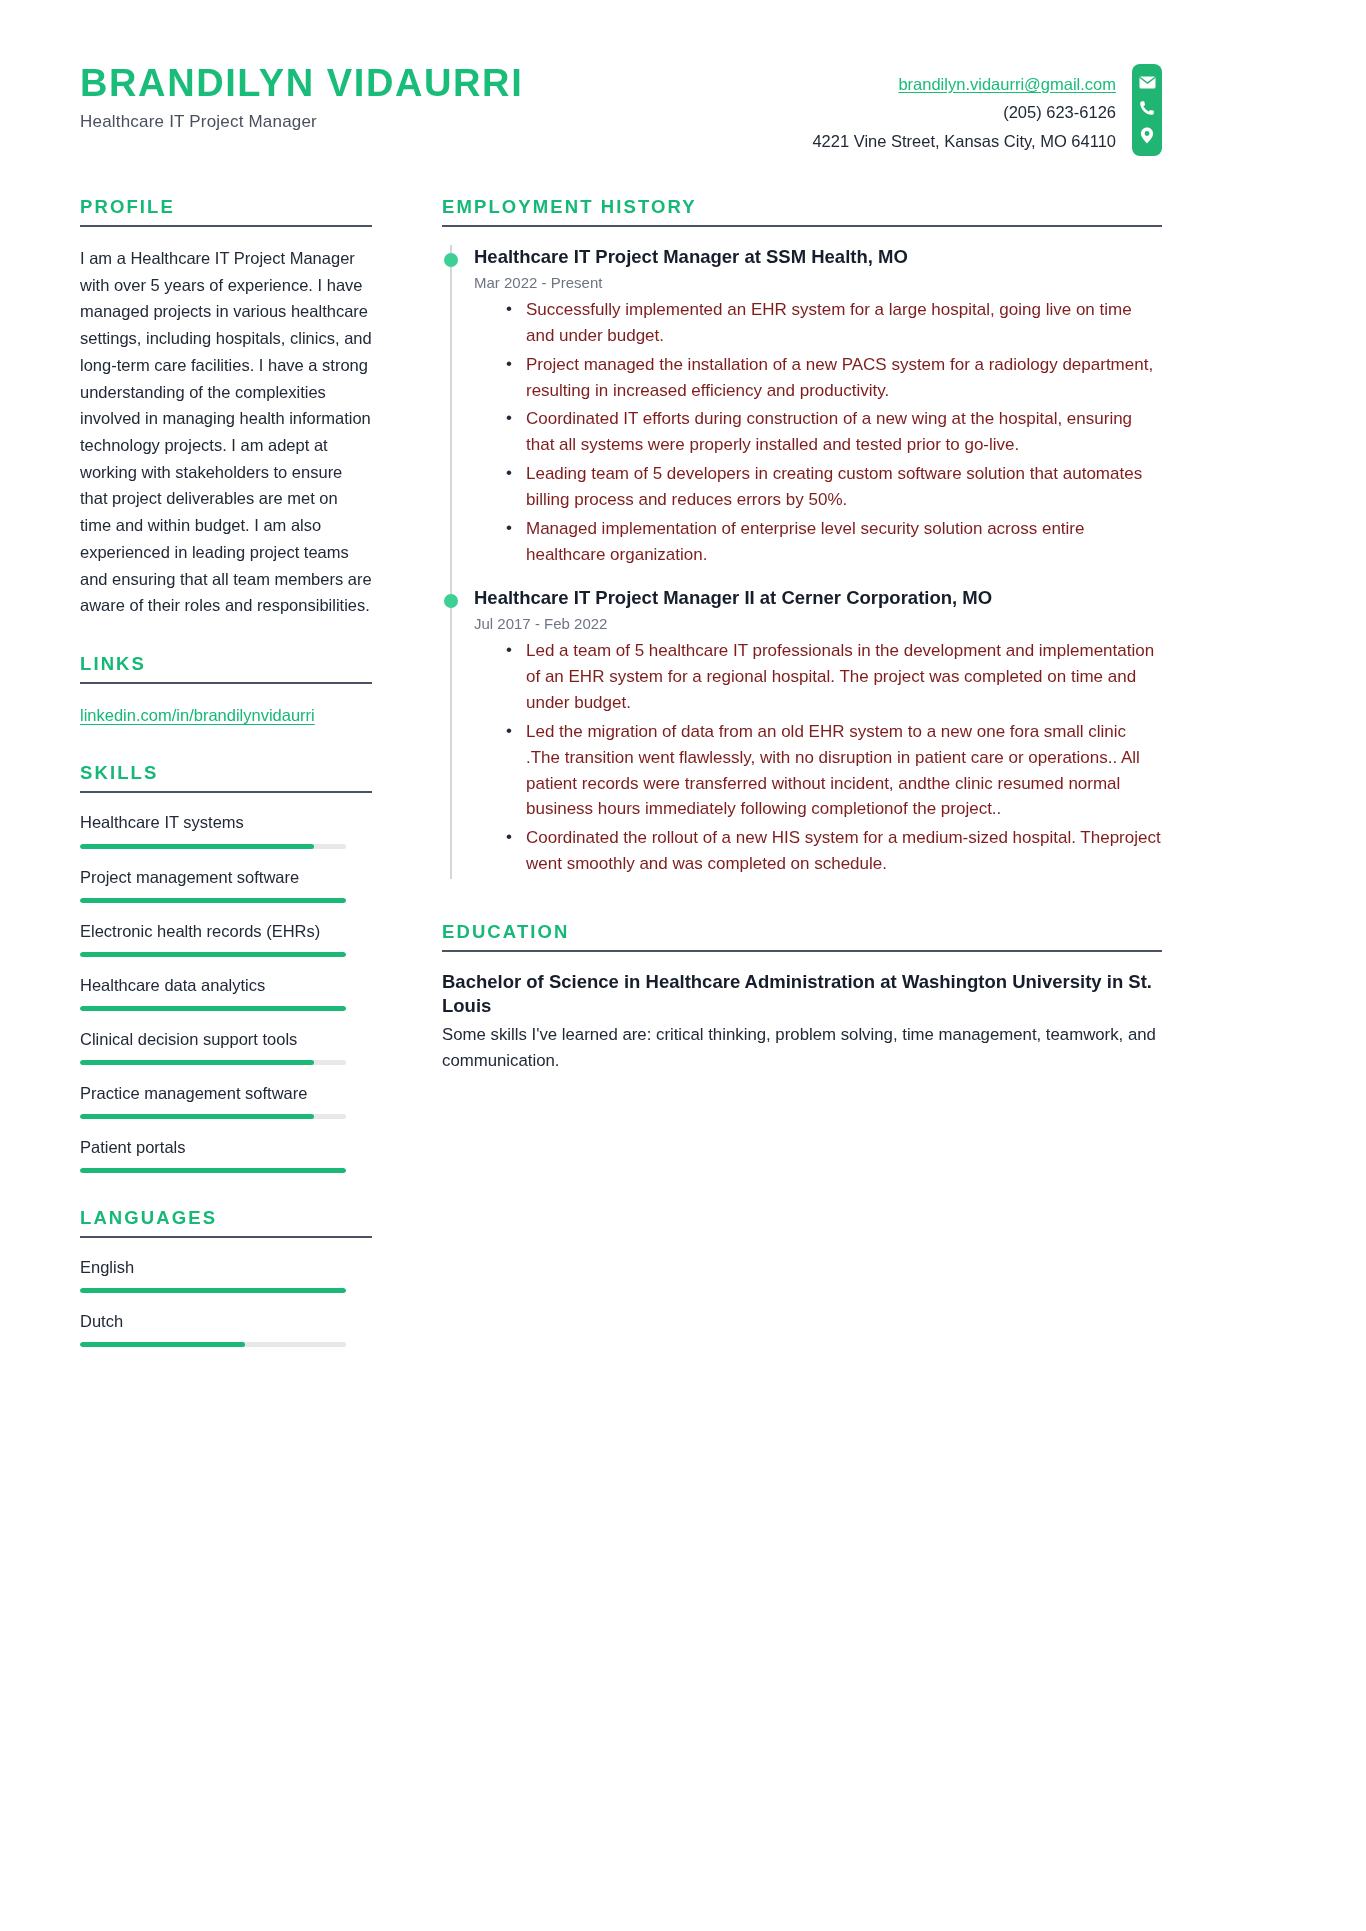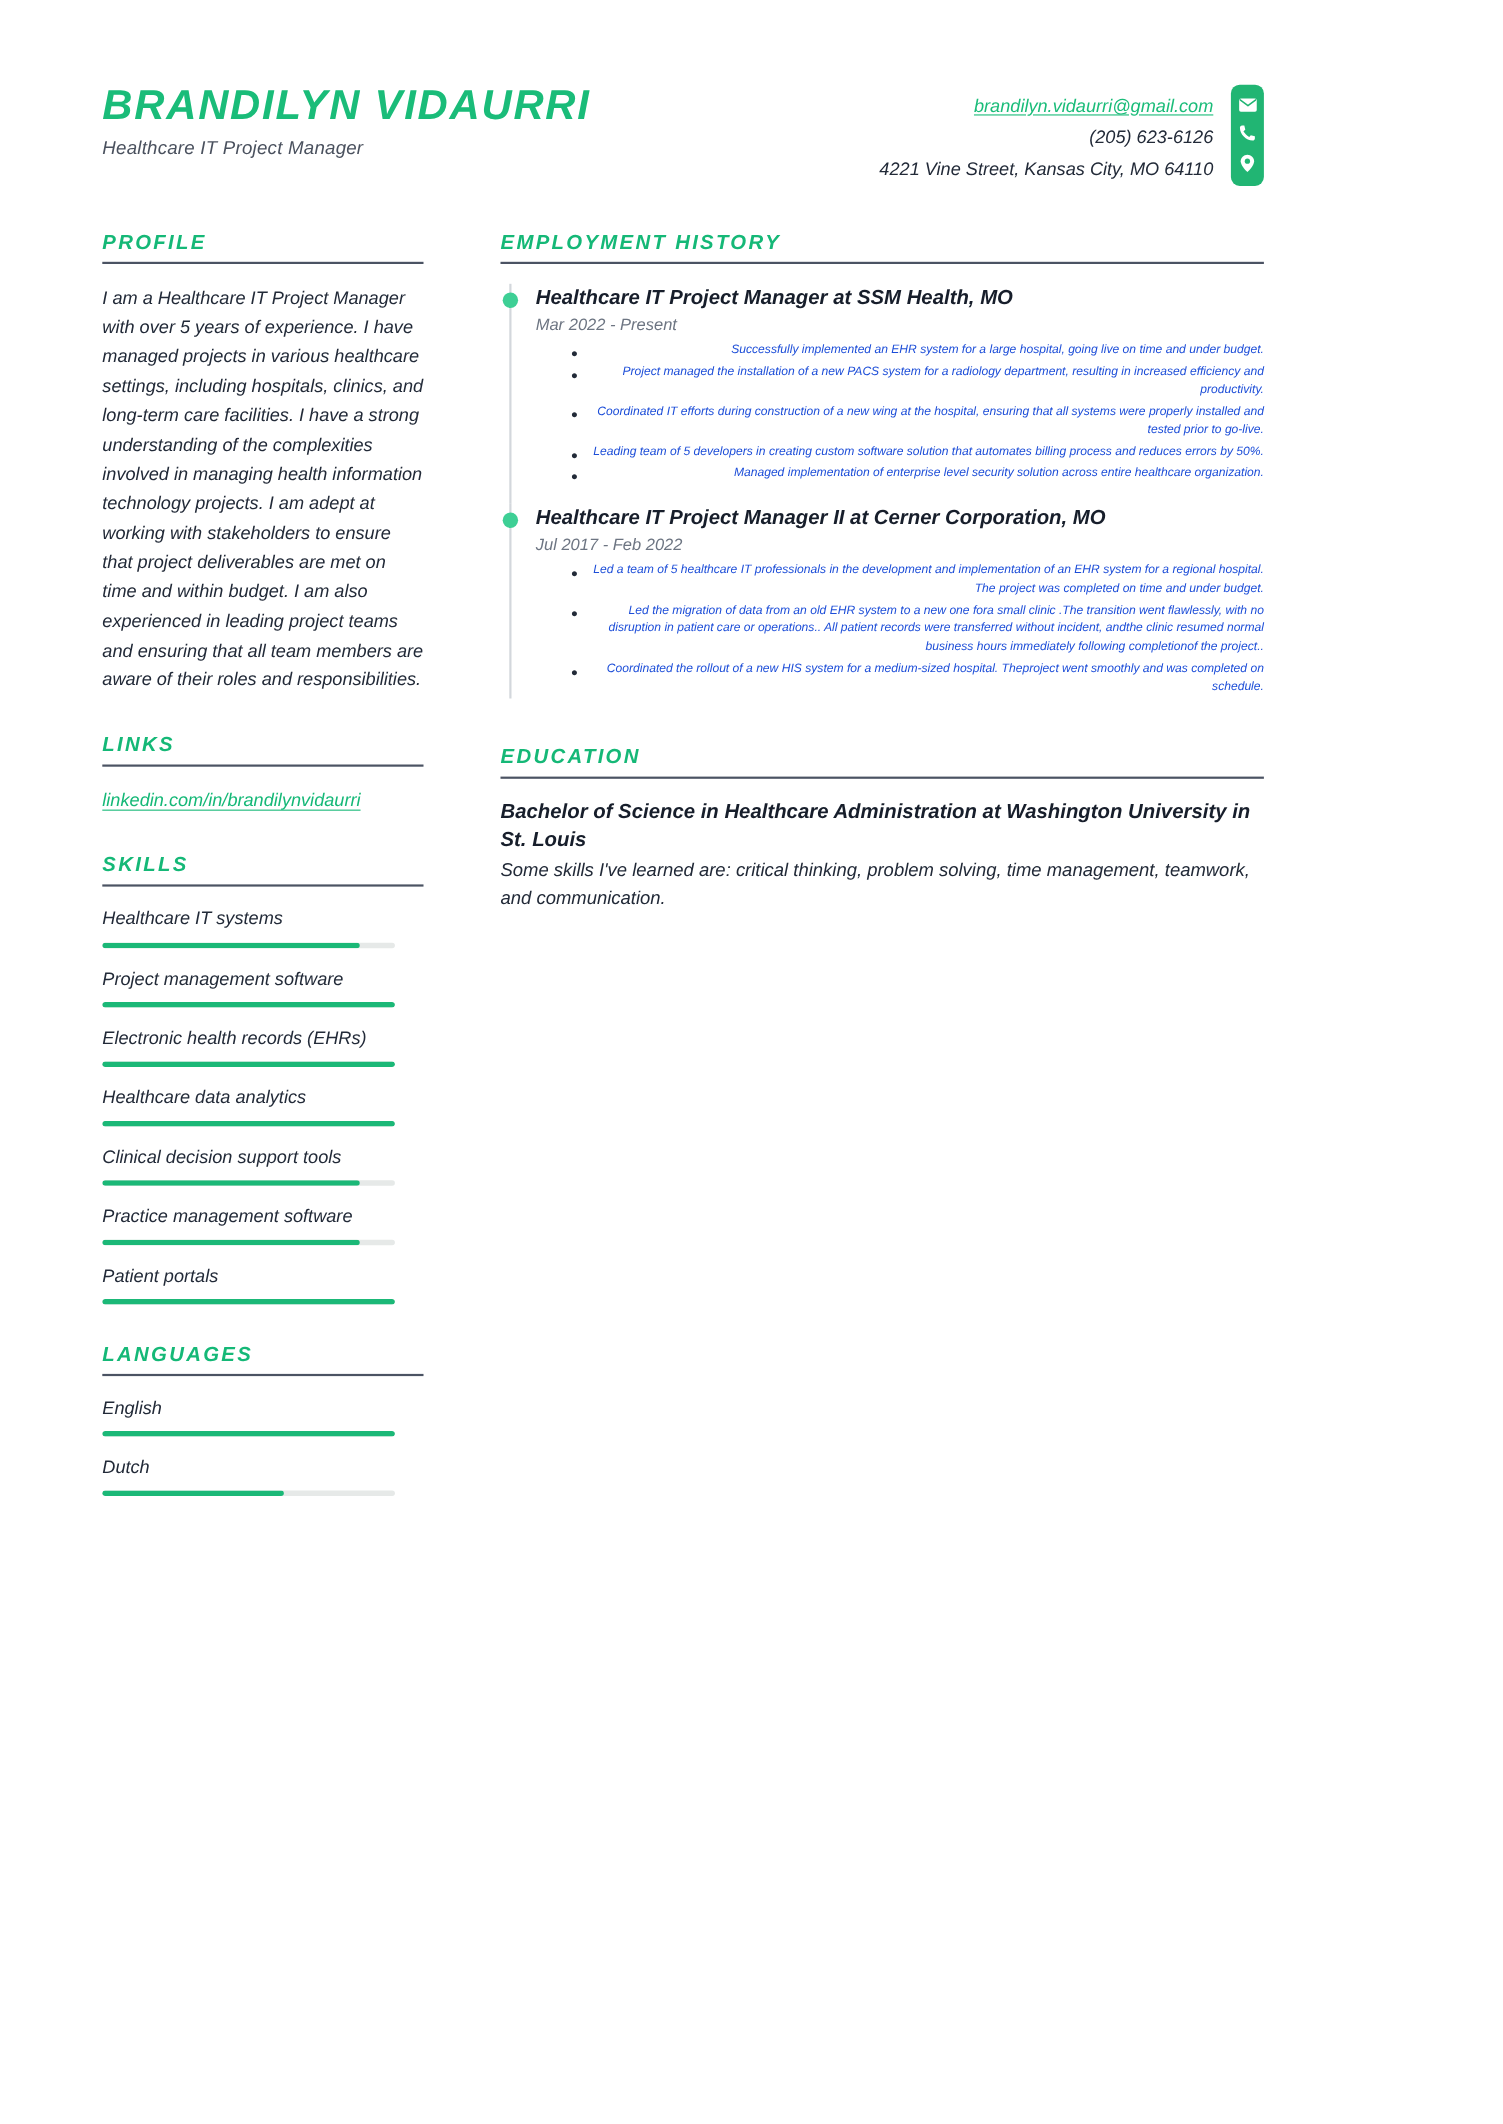--- a/index.html
+++ b/index.html
@@ -10,23 +10,22 @@
   body {
     font-family: "Liberation Sans", sans-serif;
     color: #1f2633;
     -webkit-font-smoothing: antialiased;
   }
   .page {
     position: relative;
     width: 1212px;
     min-height: 1931px;
     background: #ffffff;
-    padding: 13px;
+    padding: 0;
     overflow: hidden;
-    font-style: italic;
   }
 
   
   .header {
     display: flex;
     align-items: flex-start;
     justify-content: space-between;
     padding: 62px 0 0 0;
   }
   .header-left { padding-left: 80px; }
@@ -182,26 +181,25 @@
     margin-top: 5px;
     margin-bottom: 6px;
   }
   ul.bullets {
     list-style: none;
     margin: 0;
     padding: 0 0 0 52px;
   }
   ul.bullets li {
     position: relative;
-    font-size: 11px;
+    font-size: 17px;
     line-height: 1.52;
-    color: #1d4ed8;
+    color: #7f1d1d;
     margin-bottom: 1px;
     padding-bottom: 2px;
-    text-align: right;
   }
   ul.bullets li::before {
     content: "\2022";
     position: absolute;
     left: -20px;
     top: -1px;
     font-size: 17px;
     color: #222a38;
   }
   .job-spacer { height: 16px; }

